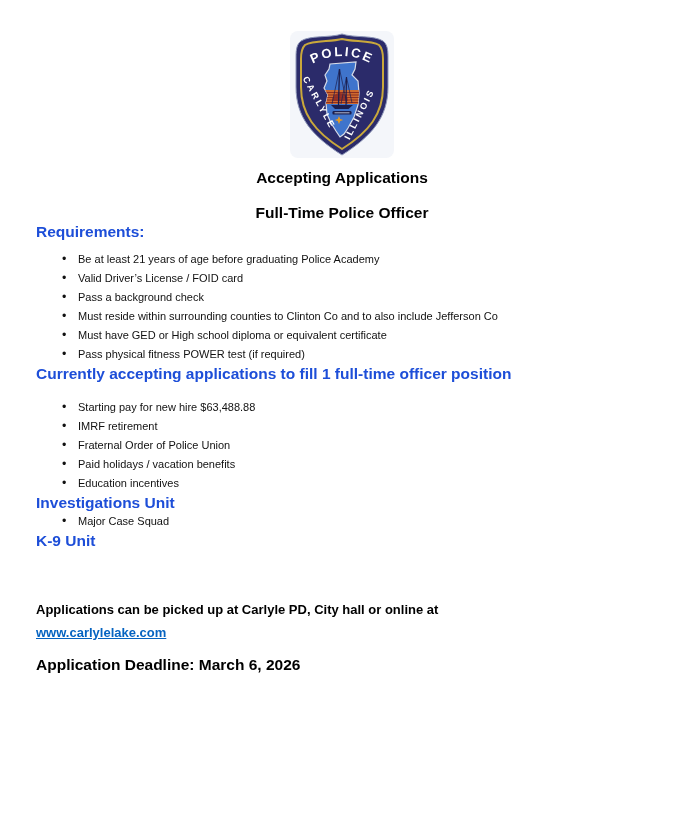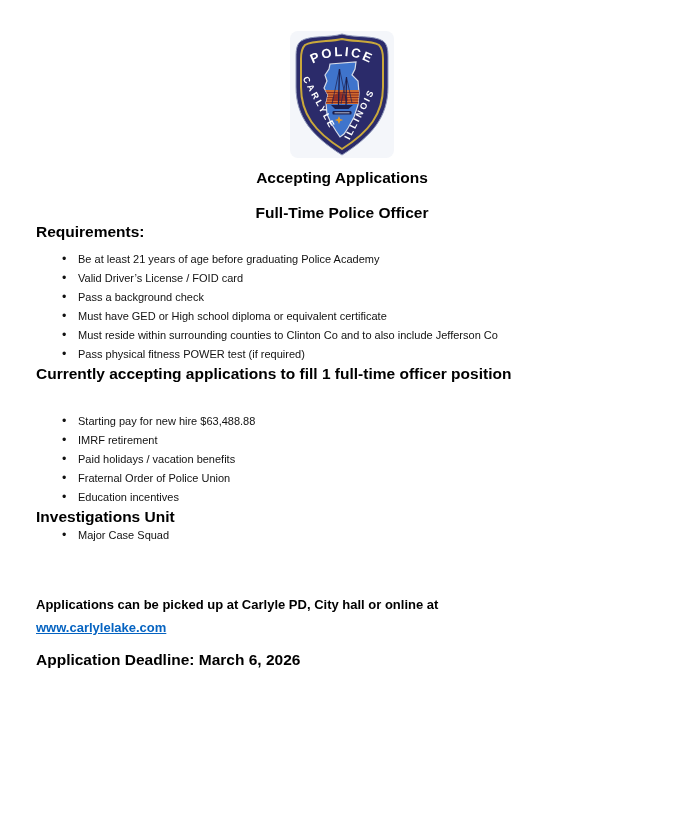--- a/index.html
+++ b/index.html
@@ -8,29 +8,29 @@
     background:#ffffff;color:#000000;
     font-family:"Liberation Sans",sans-serif;
     padding:0 33px 0 36px;overflow:hidden;position:relative;
   }
   .badge-wrap{text-align:center;padding-top:31px;line-height:0;}
   .badge-wrap svg{display:inline-block;}
   svg text{font-family:"Liberation Sans",sans-serif;}
   .title{text-align:center;font-weight:bold;font-size:15.5px;line-height:19px;margin:0;}
   .title.t1{margin-top:10px;}
   .title.t2{margin-top:16px;}
-  h2.sec{font-size:15.5px;line-height:19px;margin:0;font-weight:bold;color:#000000;}
+  h2.sec{font-size:15.5px;line-height:19px;margin:0;font-weight:bold;color:#1d4ed8;}
   .m-req{margin-top:16px;}
   .m-sec2{margin-top:9px;}
   .m-sec3{margin-top:8px;}
   .m-sec4{margin-top:8px;}
   .m-sec5{margin-top:11px;}
   ul.bullets{list-style:none;margin:0;padding:0;}
   ul.bullets.mt9{margin-top:9px;}
-  ul.bullets.mt15{margin-top:29px;}
+  ul.bullets.mt15{margin-top:15px;}
   ul.bullets.mt13{margin-top:0;}
   ul.bullets li{position:relative;padding-left:42px;font-size:11px;line-height:19px;color:#111;}
   ul.bullets li::before{content:"•";position:absolute;left:26px;top:0;font-size:12.5px;color:#111;}
   p.pickup{margin:48px 0 0 0;font-weight:bold;font-size:13px;line-height:23px;}
   a.site-link{color:#0563c1;text-decoration:underline;font-weight:bold;cursor:pointer;}
   p.deadline{margin:11px 0 0 0;font-weight:bold;font-size:15.5px;line-height:19px;}
 </style>
 </head>
 <body>
 
@@ -93,39 +93,40 @@
   </div>
 
   <div class="title t1">Accepting Applications</div>
   <div class="title t2">Full-Time Police Officer</div>
 
   <h2 class="sec m-req">Requirements:</h2>
   <ul class="bullets mt9">
     <li>Be at least 21 years of age before graduating Police Academy</li>
     <li>Valid Driver’s License / FOID card</li>
     <li>Pass a background check</li>
+    <li>Must reside within surrounding counties to Clinton Co and to also include Jefferson Co</li>
     <li>Must have GED or High school diploma or equivalent certificate</li>
-    <li>Must reside within surrounding counties to Clinton Co and to also include Jefferson Co</li>
     <li>Pass physical fitness POWER test (if required)</li>
   </ul>
 
   <h2 class="sec m-sec2">Currently accepting applications to fill 1 full-time officer position</h2>
   <ul class="bullets mt15">
     <li>Starting pay for new hire $63,488.88</li>
     <li>IMRF retirement</li>
+    <li>Fraternal Order of Police Union</li>
     <li>Paid holidays / vacation benefits</li>
-    <li>Fraternal Order of Police Union</li>
     <li>Education incentives</li>
   </ul>
 
   <h2 class="sec m-sec3">Investigations Unit</h2>
   <ul class="bullets mt13">
     <li>Major Case Squad</li>
   </ul>
 
+  <h2 class="sec m-sec4">K-9 Unit</h2>
 
   <p class="pickup">
     <span>Applications can be picked up at Carlyle PD, City hall or online at</span><br>
     <a class="site-link" href="#">www.carlylelake.com</a>
   </p>
 
   <p class="deadline">Application Deadline: March 6, 2026</p>
 
 </div>
 

